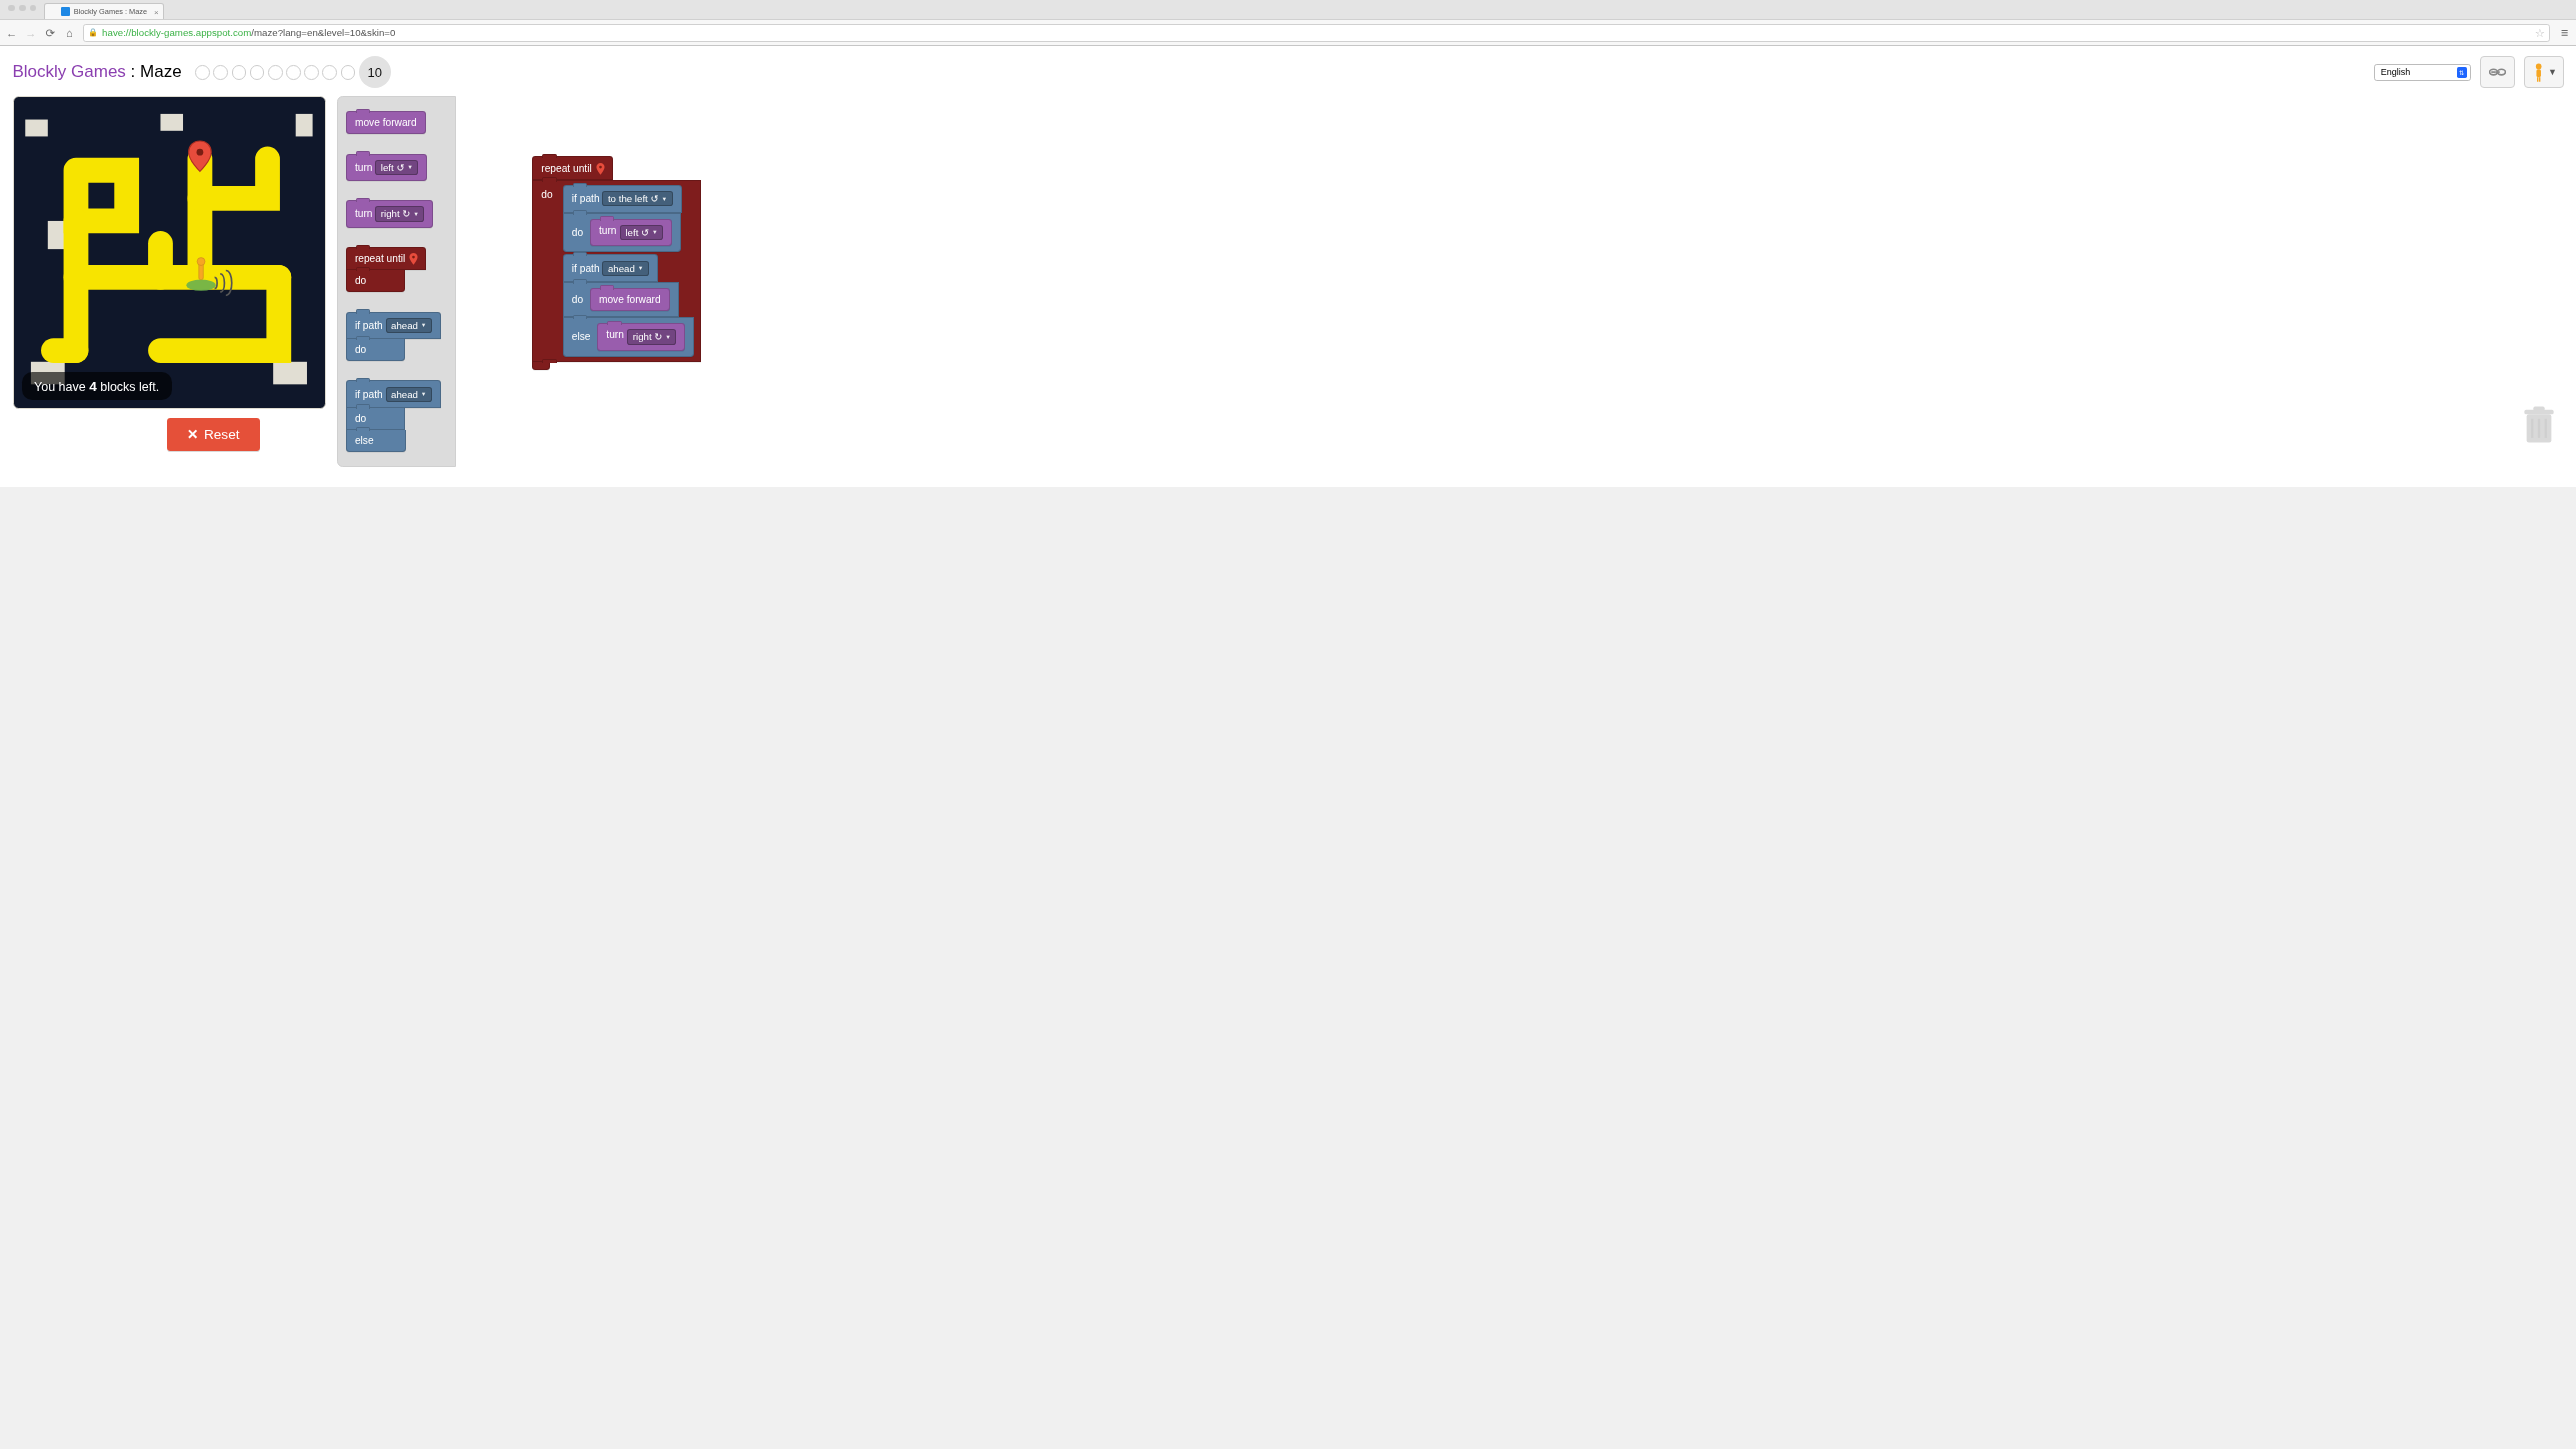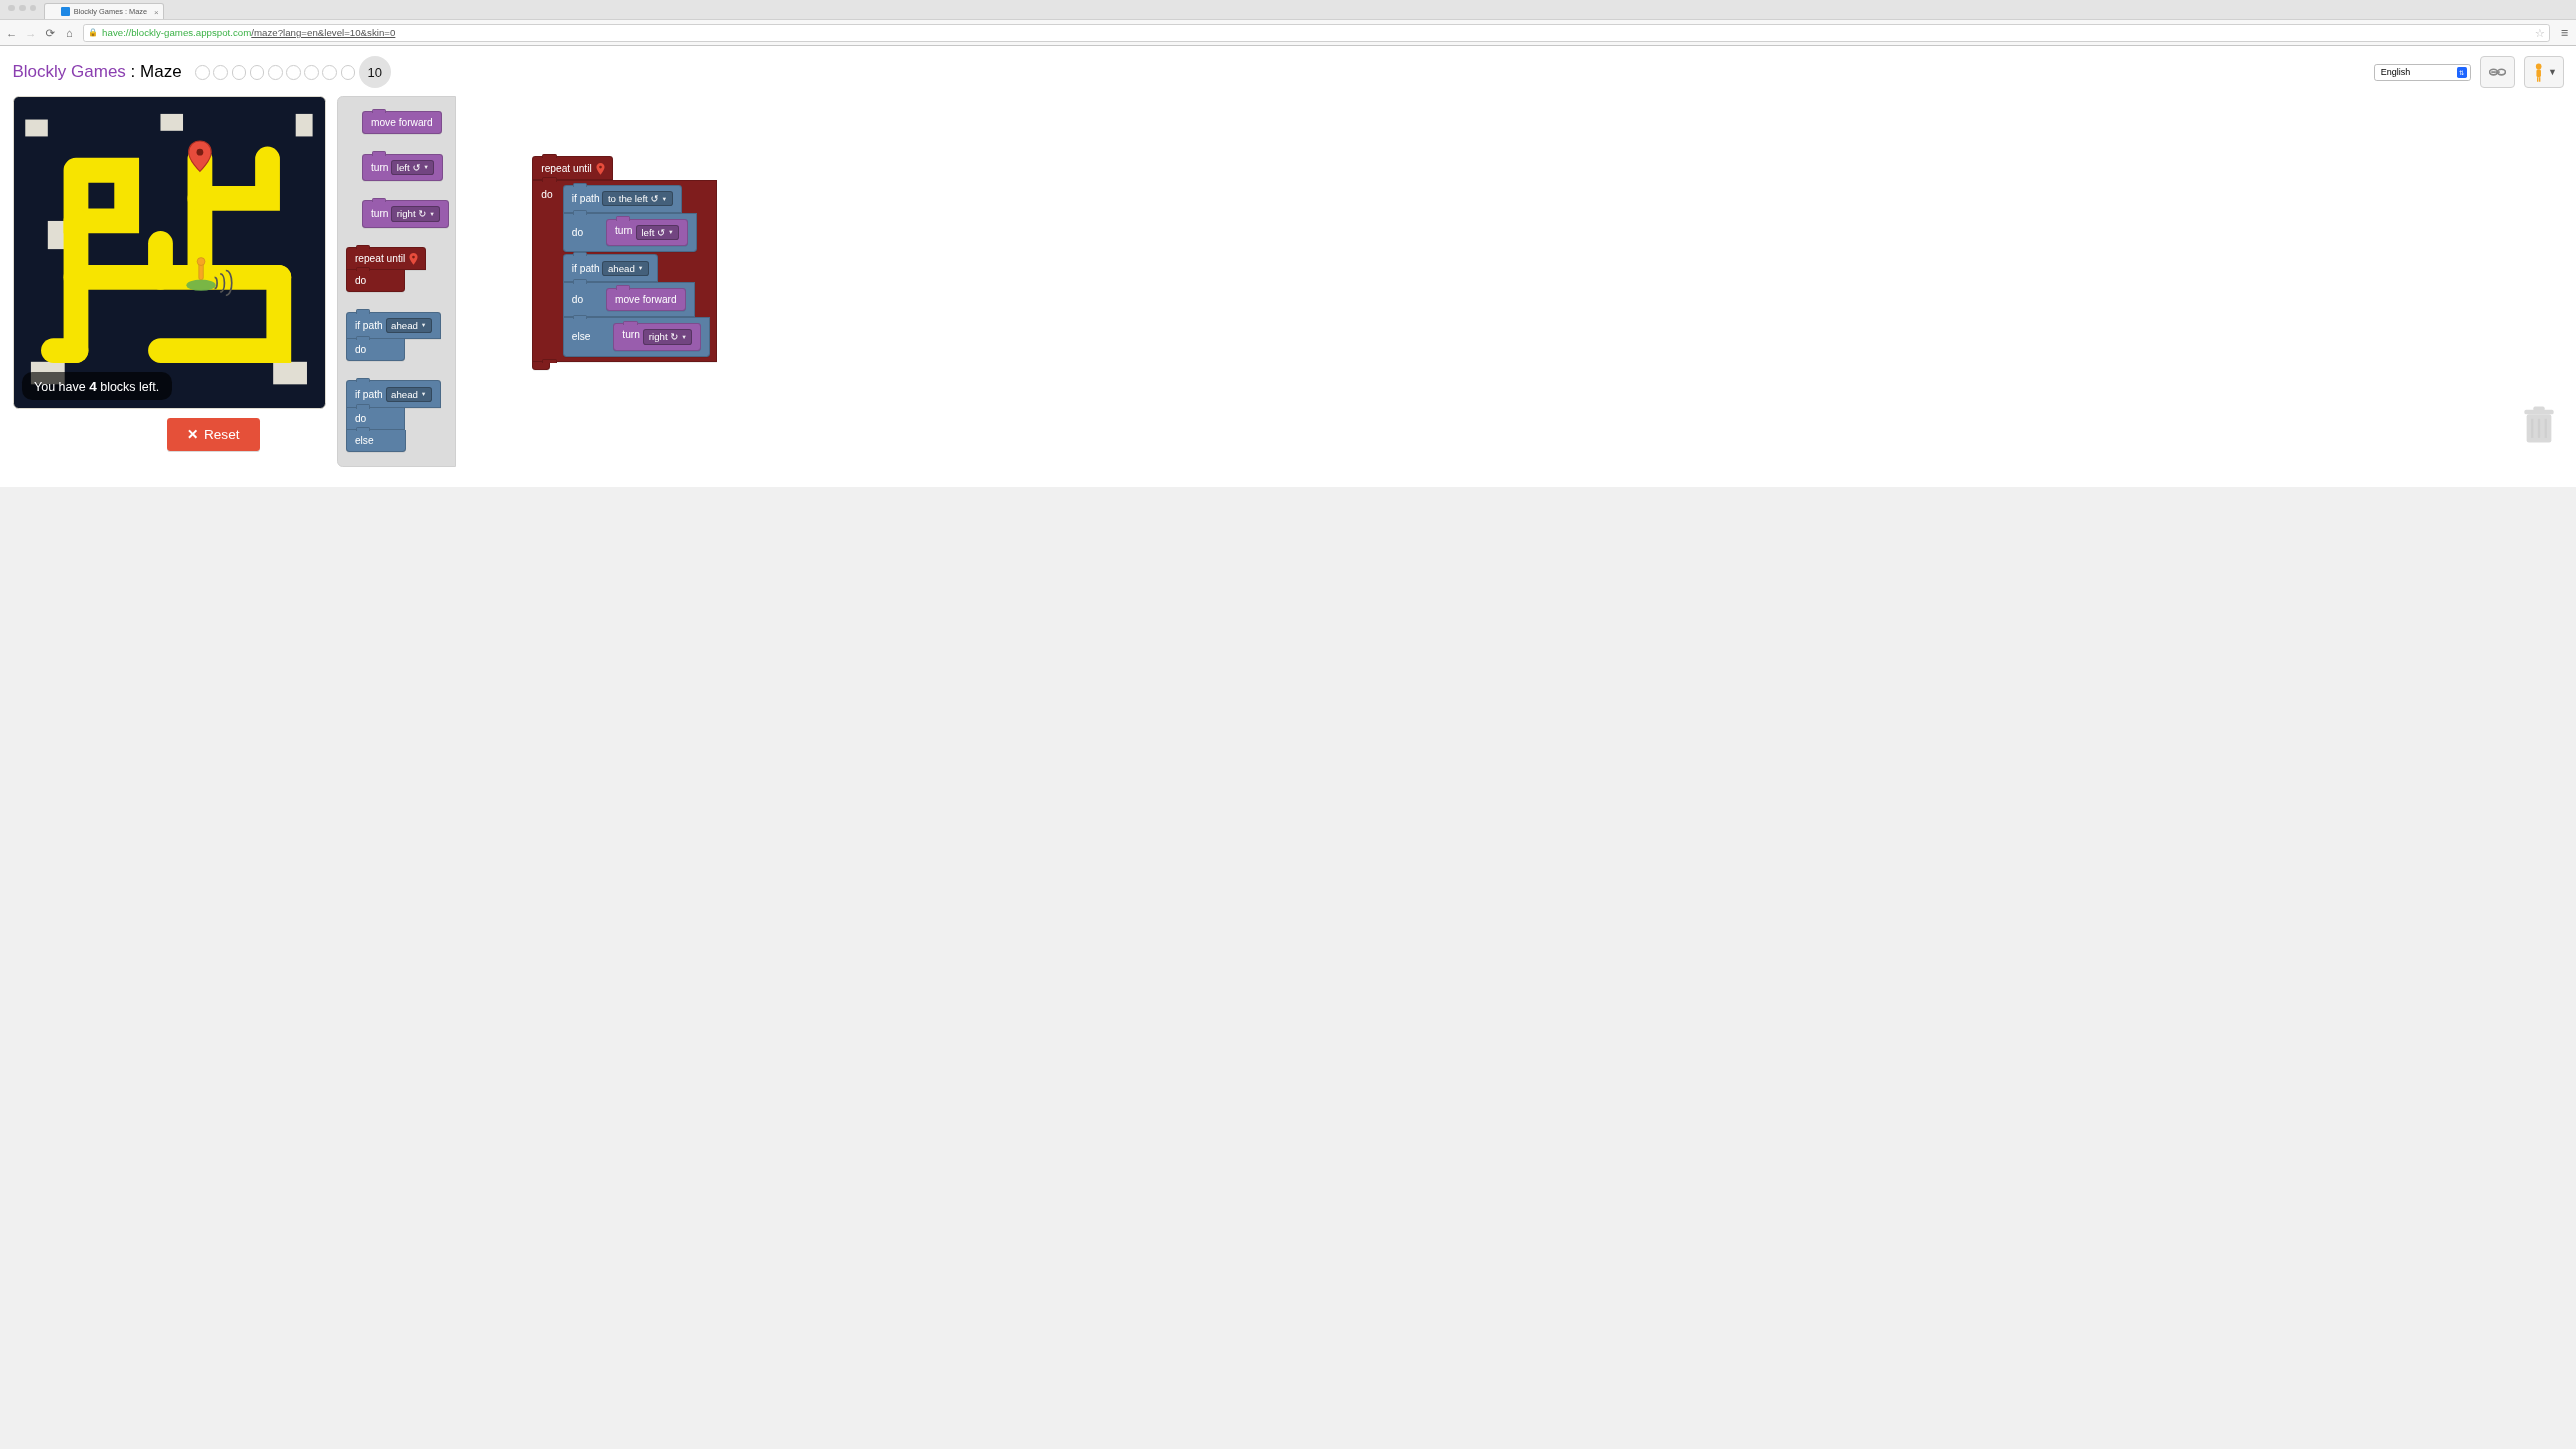--- a/index.html
+++ b/index.html
@@ -22,21 +22,21 @@
     padding:0 5.7px; gap:8px; border-top:0.6px solid #d0d0d0;
   }
   .nav-icon { width:11.4px; text-align:center; font-size:11.4px; color:#6a6a6a; cursor:pointer;}
   .omnibox {
     flex:1; background:#fff; border:0.6px solid #d0d0d0; border-radius:2.8px;
     height:18px; display:flex; align-items:center; padding:0 4.5px; gap:3.4px; font-size:9.7px;
   }
   .lock { color:#3cb247; font-size:8px;}
   .proto { color:#3cb247;}
   .host { color:#3cb247;}
-  .path { color:#555;text-decoration:underline;}
+  .path { color:#555;}
   .star { color:#bbb; font-size:11.4px; margin-left:3.4px;}
   .hamburger { font-size:12.5px; color:#6a6a6a; padding:0 2.3px;}
 
   
   .page { background:#fff; padding:10.2px 12.5px 20.4px 12.5px; }
   .header { display:flex; align-items:center; gap:9px; }
   .title { font-size:17px; white-space:nowrap; }
   .title .bg { color:#8b3fb0; font-weight:400;}
   .title .sep{ color:#000;}
   .title .game{ color:#000;}
@@ -104,21 +104,21 @@
   
   .block {
     font-size:10.2px; color:#fff; border-radius:3.4px; position:relative;
     padding:5.1px 8px; width:max-content; border:0.6px solid rgba(0,0,0,0.18);
     box-shadow:0 0.6px 0 rgba(0,0,0,0.12);
   }
   .block::before{ 
     content:""; position:absolute; left:9px; top:-3.4px; width:12.5px; height:3.4px;
     background:inherit; border-radius:1.7px 1.7px 0 0; border:0.6px solid rgba(0,0,0,0.18); border-bottom:none;
   }
-  .purple { background:#995dad;margin-left:16px; }
+  .purple { background:#995dad; }
   .green  { background:#7f1d1d; }
   .blue   { background:#5b80a5; }
   .dd {
     background:rgba(0,0,0,0.25); border-radius:2.8px; padding:1.1px 4.5px;
     display:inline-flex; align-items:center; gap:2.8px; font-size:9.7px;
     border:0.6px solid rgba(0,0,0,0.25);
   }
   .dd .tri { font-size:5.7px; opacity:.9;}
   .cshape { display:flex; flex-direction:column;}
   .cshape .head { border-radius:3.4px 3.4px 0 0;}

